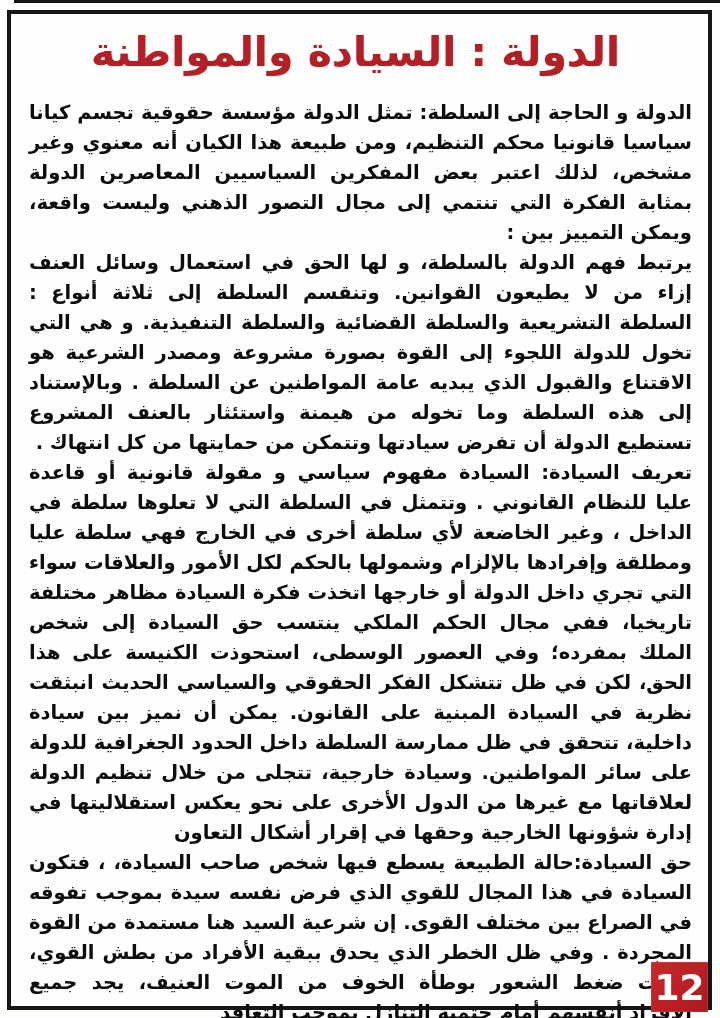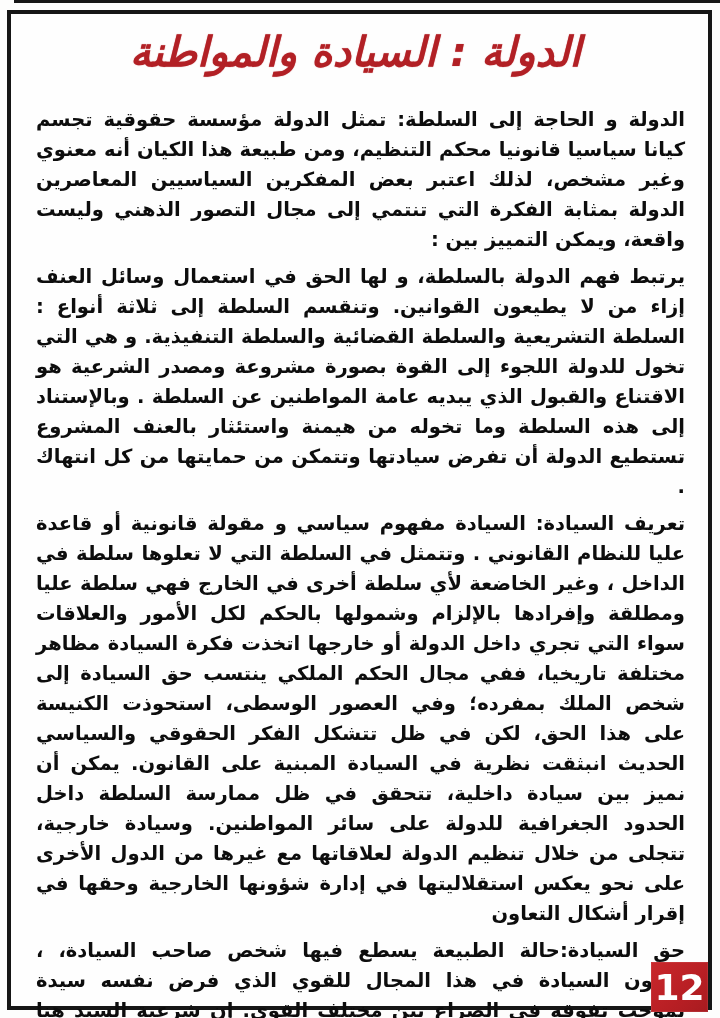--- a/index.html
+++ b/index.html
@@ -28,33 +28,32 @@
     flex-direction: column;
   }
   .title {
     direction: rtl;
     text-align: center;
     font-size: 41px;
     font-weight: bold;
     letter-spacing: 0px;
     padding: 14px 18px 6px 10px;
     text-shadow: 0 0 1px rgba(178,32,37,.6);
-    font-style: italic;
   }
   .body-text {
     direction: rtl;
     flex: 1 1 auto;
     padding: 16px 16px 0 18px;
     font-size: 19.5px;
     line-height: 30px;
     font-weight: bold;
     color: #0d0d0d;
     text-align: justify;
   }
-  .body-text p { margin: 7px; }
+  .body-text p { margin: 0; }
   .page-number-box {
     position: absolute;
     right: 12px; bottom: 6px;
     width: 57px; height: 50px;
     background: linear-gradient(135deg, #c9282c 0%, #b81f24 60%, #a81b20 100%);
     color: #fff;
     display: flex; align-items: center; justify-content: center;
     font-size: 36px;
     font-weight: bold;
     z-index: 5;

